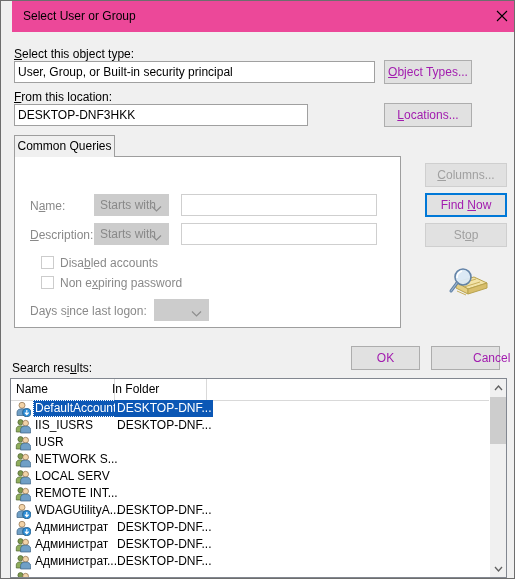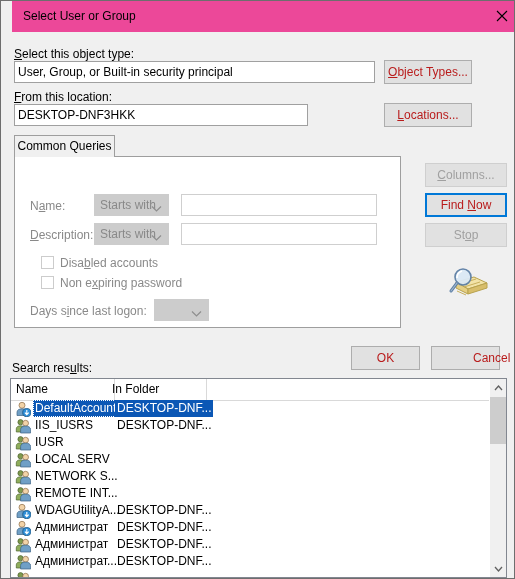--- a/index.html
+++ b/index.html
@@ -78,21 +78,21 @@
   }
 
   
   .btn {
     position: absolute;
     box-sizing: border-box;
     border: 1px solid #adadad;
     background: #e1e1e1;
     font-family: "Liberation Sans", sans-serif;
     font-size: 12px;
-    color: #b91c1c;
+    color: #a21caf;
     text-align: center;
     line-height: 22px;
     height: 24px;
     cursor: default;
     white-space: nowrap;
     user-select: none;
   }
   .btn.disabled {
     color: #a0a0a0;
     border-color: #cfcfcf;
@@ -463,30 +463,30 @@
             </svg></span>
           <span class="rname">IUSR</span>
         </div>
         <div class="lv-row">
           <span class="ricon"><svg width="16" height="16" viewBox="0 0 16 16">
               <circle cx="5.5" cy="4.2" r="2.6" fill="#7f9a4e" stroke="#4d6330" stroke-width="0.7"></circle>
               <path d="M1.3 14 v-3.2 c0-2 1.9-3 4.2-3 s4.2 1 4.2 3 V14 Z" fill="#8fae5c" stroke="#4d6330" stroke-width="0.7"></path>
               <circle cx="10.6" cy="5.2" r="2.9" fill="#f2d3a8" stroke="#8a6a45" stroke-width="0.7"></circle>
               <path d="M5.6 15 v-3.5 c0-2.3 2.2-3.4 5-3.4 s5 1.1 5 3.4 V15 Z" fill="#6f9fc6" stroke="#3c6384" stroke-width="0.7"></path>
             </svg></span>
+          <span class="rname">NETWORK S...</span>
+        </div>
+        <div class="lv-row">
+          <span class="ricon"><svg width="16" height="16" viewBox="0 0 16 16">
+              <circle cx="5.5" cy="4.2" r="2.6" fill="#7f9a4e" stroke="#4d6330" stroke-width="0.7"></circle>
+              <path d="M1.3 14 v-3.2 c0-2 1.9-3 4.2-3 s4.2 1 4.2 3 V14 Z" fill="#8fae5c" stroke="#4d6330" stroke-width="0.7"></path>
+              <circle cx="10.6" cy="5.2" r="2.9" fill="#f2d3a8" stroke="#8a6a45" stroke-width="0.7"></circle>
+              <path d="M5.6 15 v-3.5 c0-2.3 2.2-3.4 5-3.4 s5 1.1 5 3.4 V15 Z" fill="#6f9fc6" stroke="#3c6384" stroke-width="0.7"></path>
+            </svg></span>
           <span class="rname">LOCAL SERV</span>
-        </div>
-        <div class="lv-row">
-          <span class="ricon"><svg width="16" height="16" viewBox="0 0 16 16">
-              <circle cx="5.5" cy="4.2" r="2.6" fill="#7f9a4e" stroke="#4d6330" stroke-width="0.7"></circle>
-              <path d="M1.3 14 v-3.2 c0-2 1.9-3 4.2-3 s4.2 1 4.2 3 V14 Z" fill="#8fae5c" stroke="#4d6330" stroke-width="0.7"></path>
-              <circle cx="10.6" cy="5.2" r="2.9" fill="#f2d3a8" stroke="#8a6a45" stroke-width="0.7"></circle>
-              <path d="M5.6 15 v-3.5 c0-2.3 2.2-3.4 5-3.4 s5 1.1 5 3.4 V15 Z" fill="#6f9fc6" stroke="#3c6384" stroke-width="0.7"></path>
-            </svg></span>
-          <span class="rname">NETWORK S...</span>
         </div>
         <div class="lv-row">
           <span class="ricon"><svg width="16" height="16" viewBox="0 0 16 16">
               <circle cx="5.5" cy="4.2" r="2.6" fill="#7f9a4e" stroke="#4d6330" stroke-width="0.7"></circle>
               <path d="M1.3 14 v-3.2 c0-2 1.9-3 4.2-3 s4.2 1 4.2 3 V14 Z" fill="#8fae5c" stroke="#4d6330" stroke-width="0.7"></path>
               <circle cx="10.6" cy="5.2" r="2.9" fill="#f2d3a8" stroke="#8a6a45" stroke-width="0.7"></circle>
               <path d="M5.6 15 v-3.5 c0-2.3 2.2-3.4 5-3.4 s5 1.1 5 3.4 V15 Z" fill="#6f9fc6" stroke="#3c6384" stroke-width="0.7"></path>
             </svg></span>
           <span class="rname">REMOTE INT...</span>
         </div>

